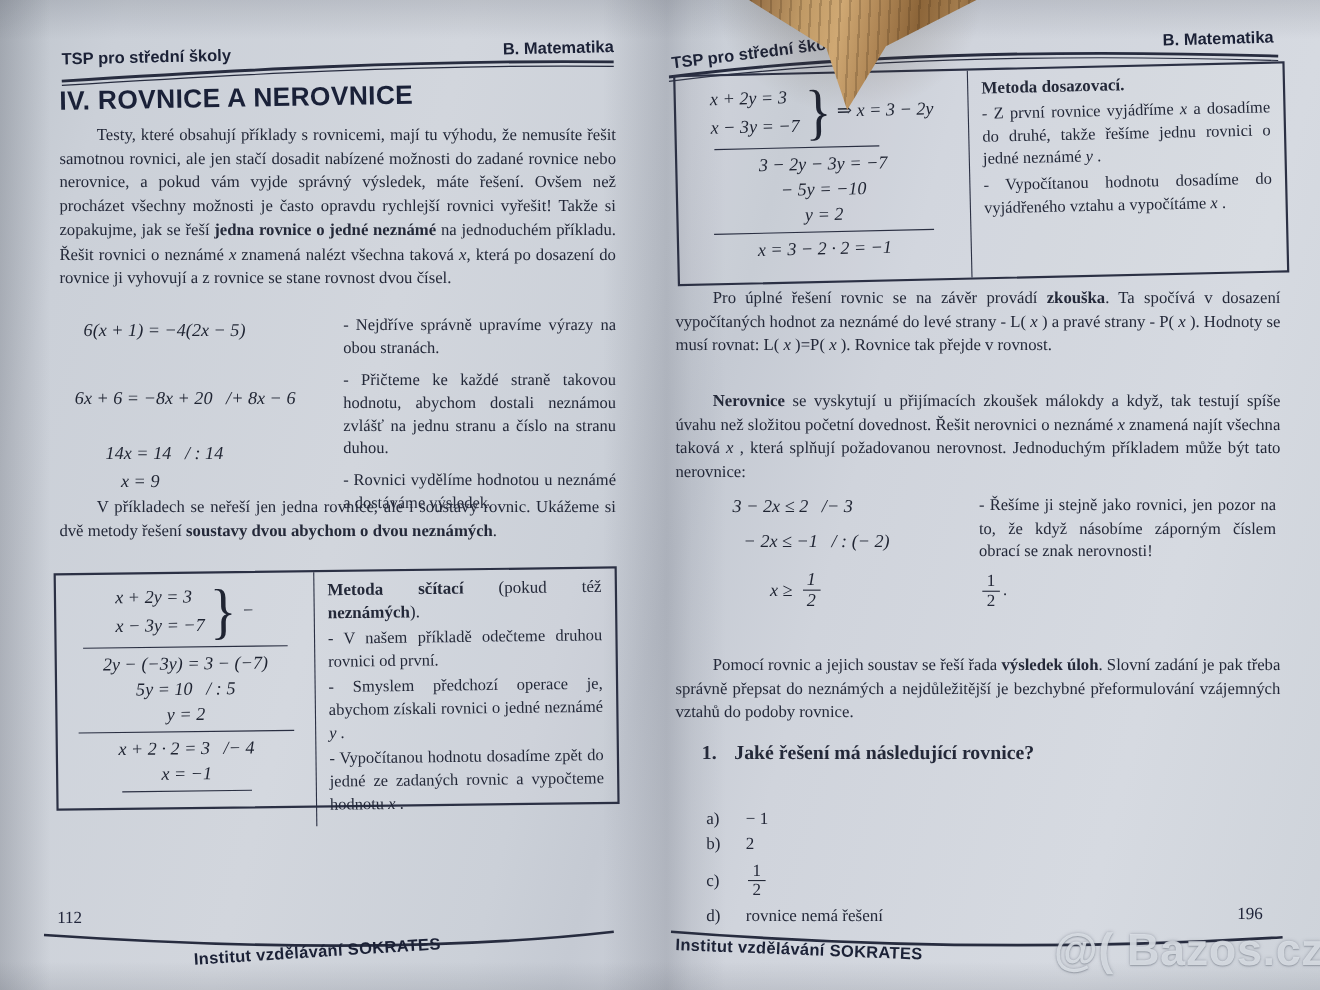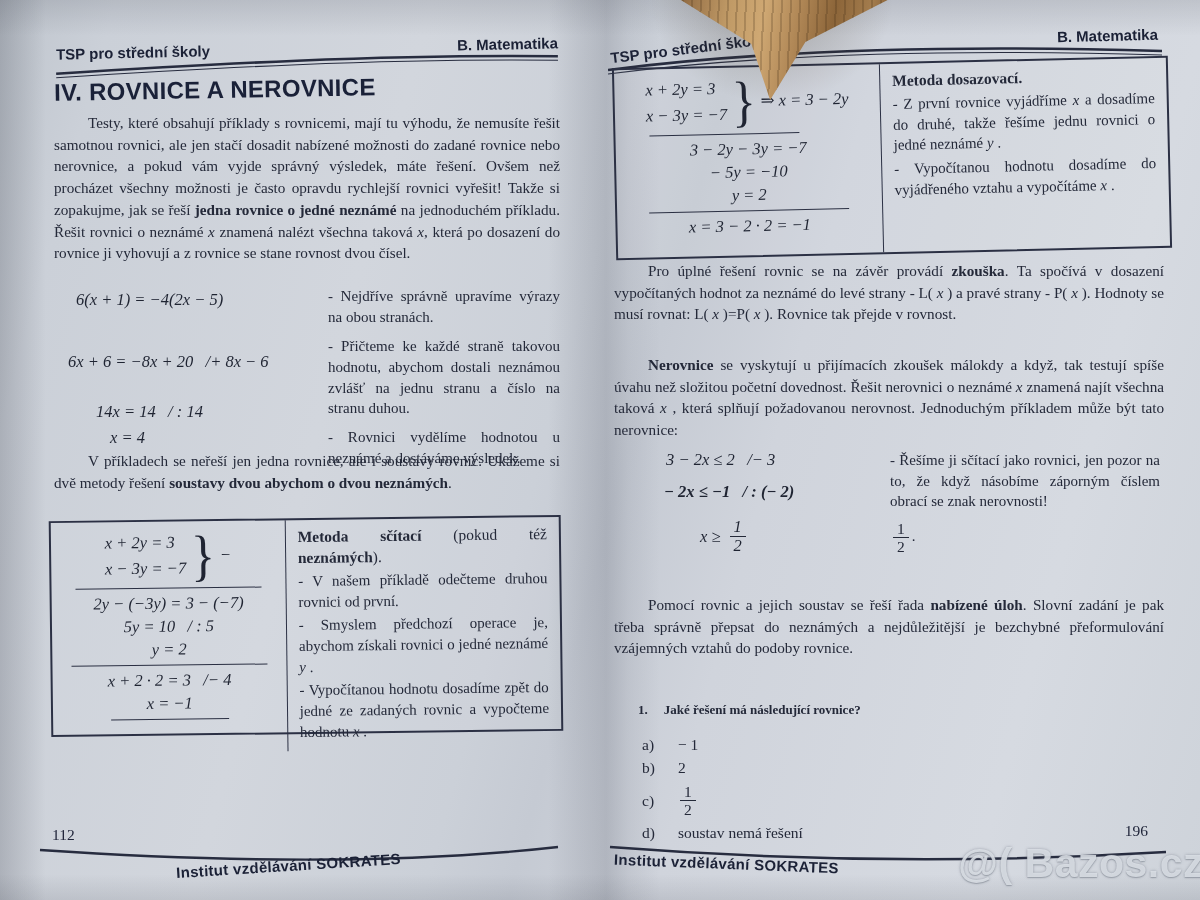--- a/index.html
+++ b/index.html
@@ -71,26 +71,26 @@
     </div>
     <svg class="rule-svg" style="left:54px;top:54px;transform:rotate(-1.3deg);" width="506" height="20">
       <path d="M2,14 C150,8 330,2 504,8" stroke="#272c3f" stroke-width="2.6" fill="none"></path>
       <path d="M2,18 C150,12 330,6 504,12" stroke="#272c3f" stroke-width="1.1" fill="none"></path>
     </svg>
 
     <div class="title" style="position:absolute;left:54px;top:76px;transform:rotate(-1deg);">IV. ROVNICE A NEROVNICE</div>
 
     <div class="para" style="left:54px;top:112px;width:506px;"><span>Testy, které obsahují příklady s rovnicemi, mají tu výhodu, že nemusíte řešit samotnou rovnici, ale jen stačí dosadit nabízené možnosti do zadané rovnice nebo nerovnice, a pokud vám vyjde správný výsledek, máte řešení. Ovšem než procházet všechny možnosti je často opravdu rychlejší rovnici vyřešit! Takže si zopakujme, jak se řeší </span><span class="bold">jedna rovnice o jedné neznámé</span><span> na jednoduchém příkladu. Řešit rovnici o neznámé </span><span class="ital">x</span><span> znamená nalézt všechna taková </span><span class="ital">x</span><span>, která po dosazení do rovnice ji vyhovují a z rovnice se stane rovnost dvou čísel.</span></div>
 
-    <div style="position:absolute;left:62px;top:286px;width:498px;display:grid;grid-template-columns:238px 1fr;column-gap:28px;">
+    <div style="position:absolute;left:62px;top:286px;width:498px;display:grid;grid-template-columns:238px 1fr;column-gap:12px;">
       <div style="position:relative;height:168px;">
         <span class="eq" style="position:absolute;left:14px;top:4px;">6(x + 1) = −4(2x − 5)</span>
         <span class="eq" style="position:absolute;left:6px;top:66px;">6x + 6 = −8x + 20   /+ 8x − 6</span>
         <span class="eq" style="position:absolute;left:34px;top:116px;">14x = 14   / : 14</span>
-        <span class="eq" style="position:absolute;left:48px;top:142px;">x = 4</span>
+        <span class="eq" style="position:absolute;left:48px;top:142px;">x = 9</span>
       </div>
       <div>
         <div class="note" style="margin-bottom:9px;">-   Nejdříve správně upravíme výrazy na obou stranách.</div>
         <div class="note" style="margin-bottom:8px;">-   Přičteme ke každé straně takovou hodnotu, abychom dostali neznámou zvlášť na jednu stranu a číslo na stranu duhou.</div>
         <div class="note">- Rovnici vydělíme hodnotou u neznámé a dostáváme výsledek.</div>
       </div>
     </div>
 
     <div class="para" style="left:54px;top:450px;width:506px;"><span>V příkladech se neřeší jen jedna rovnice, ale i soustavy rovnic. Ukážeme si dvě metody řešení </span><span class="bold">soustavy dvou abychom o dvou neznámých</span><span>.</span></div>
 
@@ -161,43 +161,43 @@
       </div>
     </div>
 
     <div class="para" style="left:14px;top:260px;width:550px;"><span>Pro úplné řešení rovnic se na závěr provádí </span><span class="bold">zkouška</span><span>. Ta spočívá v dosazení vypočítaných hodnot za neznámé do levé strany - L( </span><span class="ital">x</span><span> ) a pravé strany - P( </span><span class="ital">x</span><span> ). Hodnoty se musí rovnat: L( </span><span class="ital">x</span><span> )=P( </span><span class="ital">x</span><span> ). Rovnice tak přejde v rovnost.</span></div>
 
     <div class="para" style="left:14px;top:354px;width:550px;"><span class="bold">Nerovnice</span><span> se vyskytují u přijímacích zkoušek málokdy a když, tak testují spíše úvahu než složitou početní dovednost. Řešit nerovnici o neznámé </span><span class="ital">x</span><span> znamená najít všechna taková </span><span class="ital">x</span><span> , která splňují požadovanou nerovnost. Jednoduchým příkladem může být tato nerovnice:</span></div>
 
     <div style="position:absolute;left:36px;top:450px;width:524px;display:grid;grid-template-columns:240px 1fr;column-gap:14px;">
       <div style="position:relative;height:140px;">
         <span class="eq" style="position:absolute;left:30px;top:0;">3 − 2x ≤ 2   /− 3</span>
-        <span class="eq" style="position:absolute;left:28px;top:32px;font-weight:bold;">− 2x ≤ −1   / : (− 2)</span>
+        <span class="eq" style="position:absolute;left:40px;top:32px;">− 2x ≤ −1   / : (− 2)</span>
         <span class="eq" style="position:absolute;left:64px;top:68px;display:inline-flex;align-items:center;gap:6px;">
           <span>x ≥</span>
           <span class="frac" style="font-size:16.5px;">
             <span class="fnum">1</span>
             <span class="fden">2</span>
           </span>
         </span>
       </div>
       <div>
-        <div class="note" style="margin-bottom:8px;">- Řešíme ji sčítací jako rovnici, jen pozor na to, že když násobíme záporným číslem obrací se znak nerovnosti!</div>
+        <div class="note" style="margin-bottom:8px;">- Řešíme ji stejně jako rovnici, jen pozor na to, že když násobíme záporným číslem obrací se znak nerovnosti!</div>
         <div class="note">
           <span class="frac">
             <span class="fnum">1</span>
             <span class="fden">2</span>
           </span><span>.</span>
         </div>
       </div>
     </div>
 
-    <div class="para" style="left:14px;top:594px;width:550px;"><span>Pomocí rovnic a jejich soustav se řeší řada </span><span class="bold">nabízené úloh</span><span>. Slovní zadání je pak třeba správně přepsat do neznámých a nejdůležitější je bezchybné přeformulování vzájemných vztahů do podoby rovnice.</span></div>
-
-    <div style="position:absolute;left:38px;top:702px;display:flex;gap:16px;font-size:13px;font-weight:bold;">
+    <div class="para" style="left:14px;top:594px;width:550px;"><span>Pomocí rovnic a jejich soustav se řeší řada </span><span class="bold">výsledek úloh</span><span>. Slovní zadání je pak třeba správně přepsat do neznámých a nejdůležitější je bezchybné přeformulování vzájemných vztahů do podoby rovnice.</span></div>
+
+    <div style="position:absolute;left:38px;top:674px;display:flex;gap:16px;font-size:18px;font-weight:bold;">
       <span>1.</span>
       <span>Jaké řešení má následující rovnice?</span>
     </div>
 
     <div style="position:absolute;left:42px;top:736px;font-size:15.5px;">
       <div style="display:flex;margin-bottom:5px;">
         <span style="width:36px;">a)</span>
         <span>− 1</span>
       </div>
       <div style="display:flex;margin-bottom:6px;">
@@ -206,21 +206,21 @@
       </div>
       <div style="display:flex;align-items:center;margin-bottom:5px;">
         <span style="width:36px;">c)</span>
         <span class="frac" style="margin-left:2px;">
           <span class="fnum">1</span>
           <span class="fden">2</span>
         </span>
       </div>
       <div style="display:flex;">
         <span style="width:36px;">d)</span>
-        <span>soustav nemá řešení</span>
+        <span>rovnice nemá řešení</span>
       </div>
     </div>
 
     <div class="pagenum" style="right:52px;top:822px;">196</div>
     <svg class="rule-svg" style="left:8px;top:840px;" width="560" height="26">
       <path d="M2,7 C170,20 360,24 558,12" stroke="#272c3f" stroke-width="2.4" fill="none"></path>
     </svg>
     <div class="imprint" style="left:14px;top:855px;transform:rotate(2.2deg);">Institut vzdělávání SOKRATES</div>
   </div>
 

